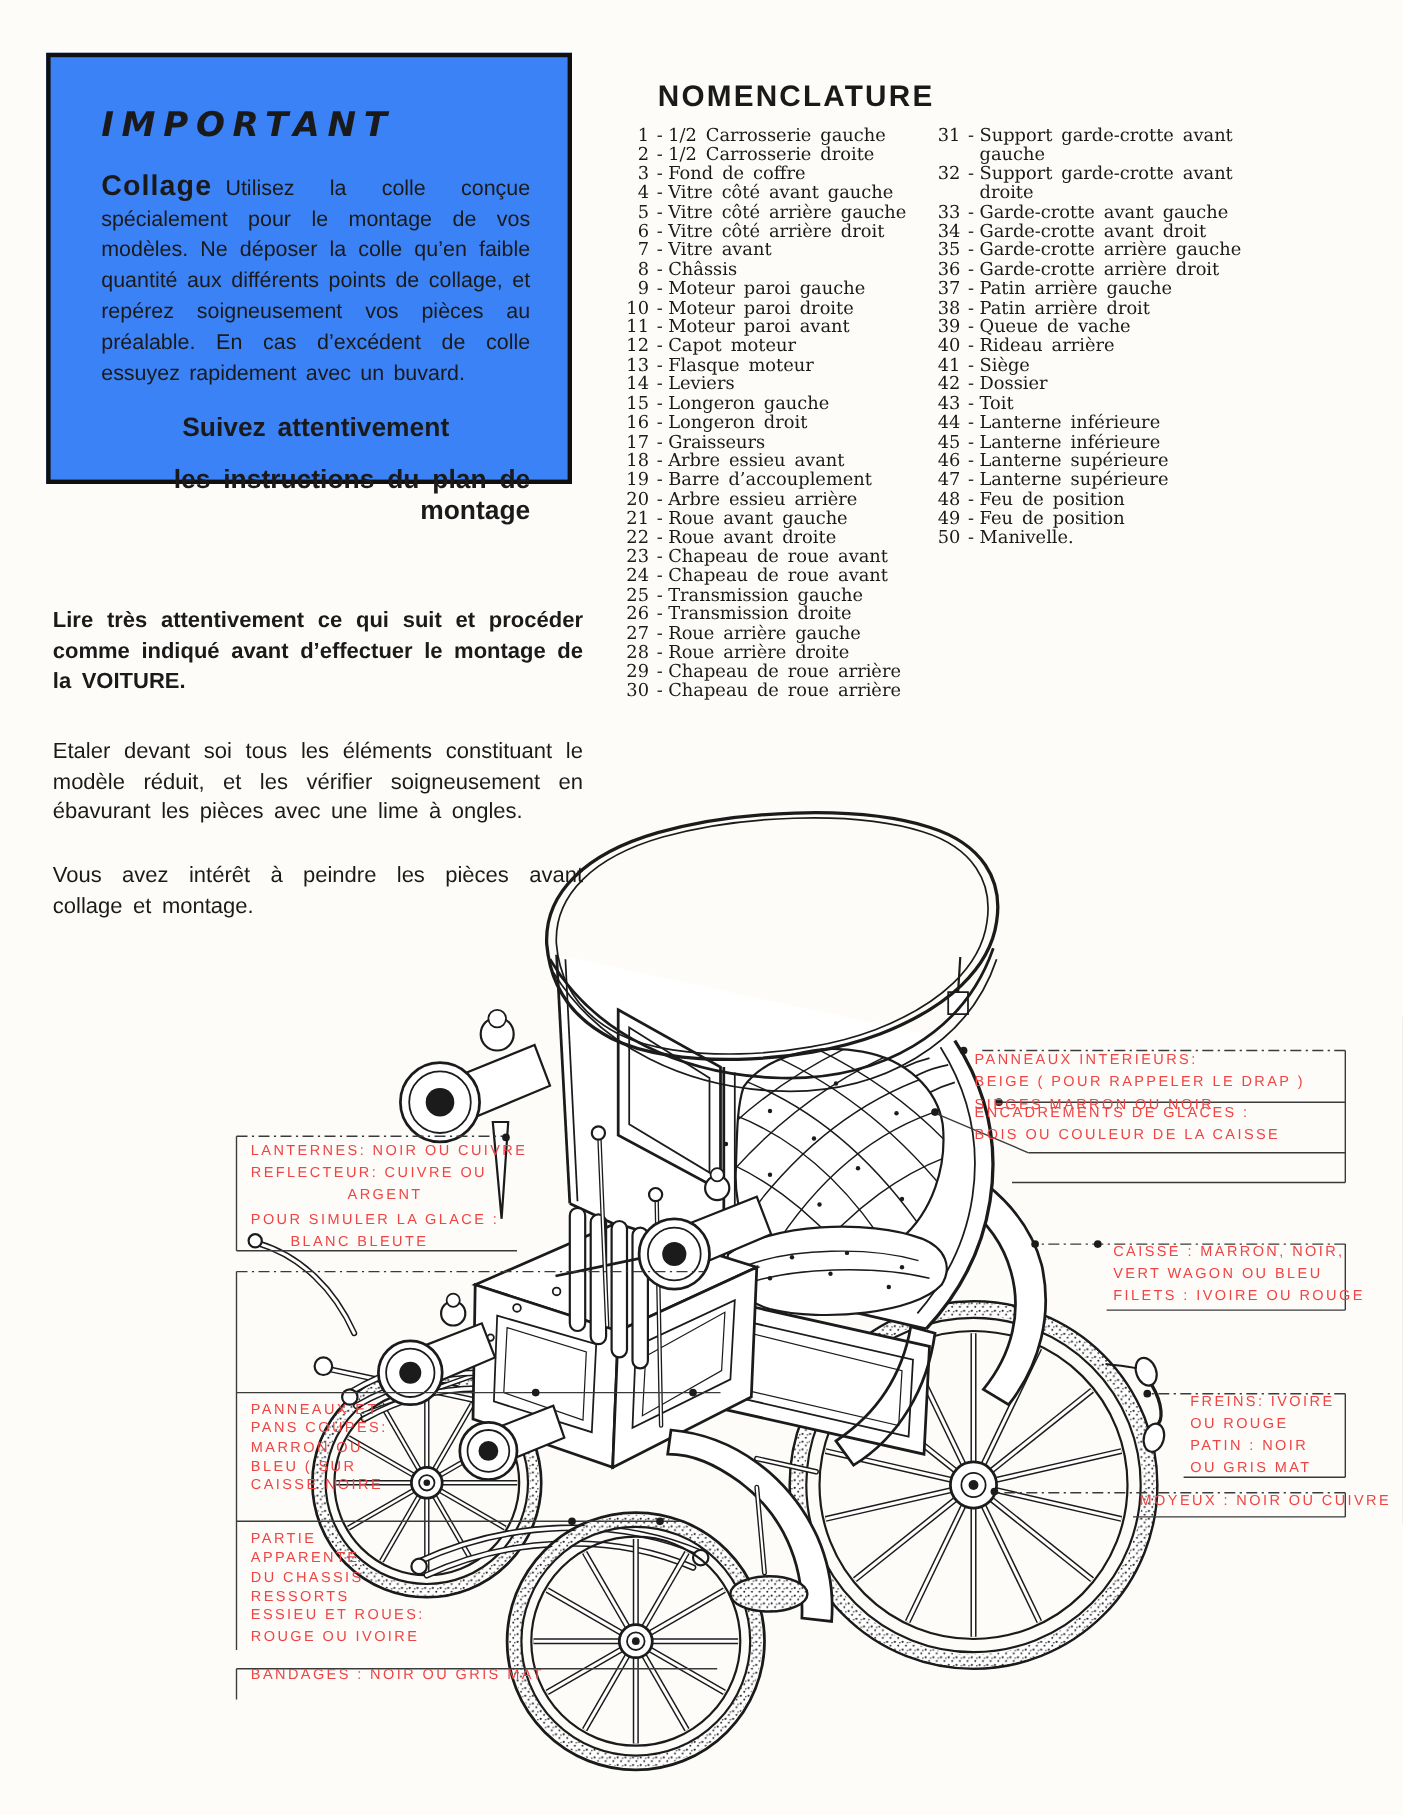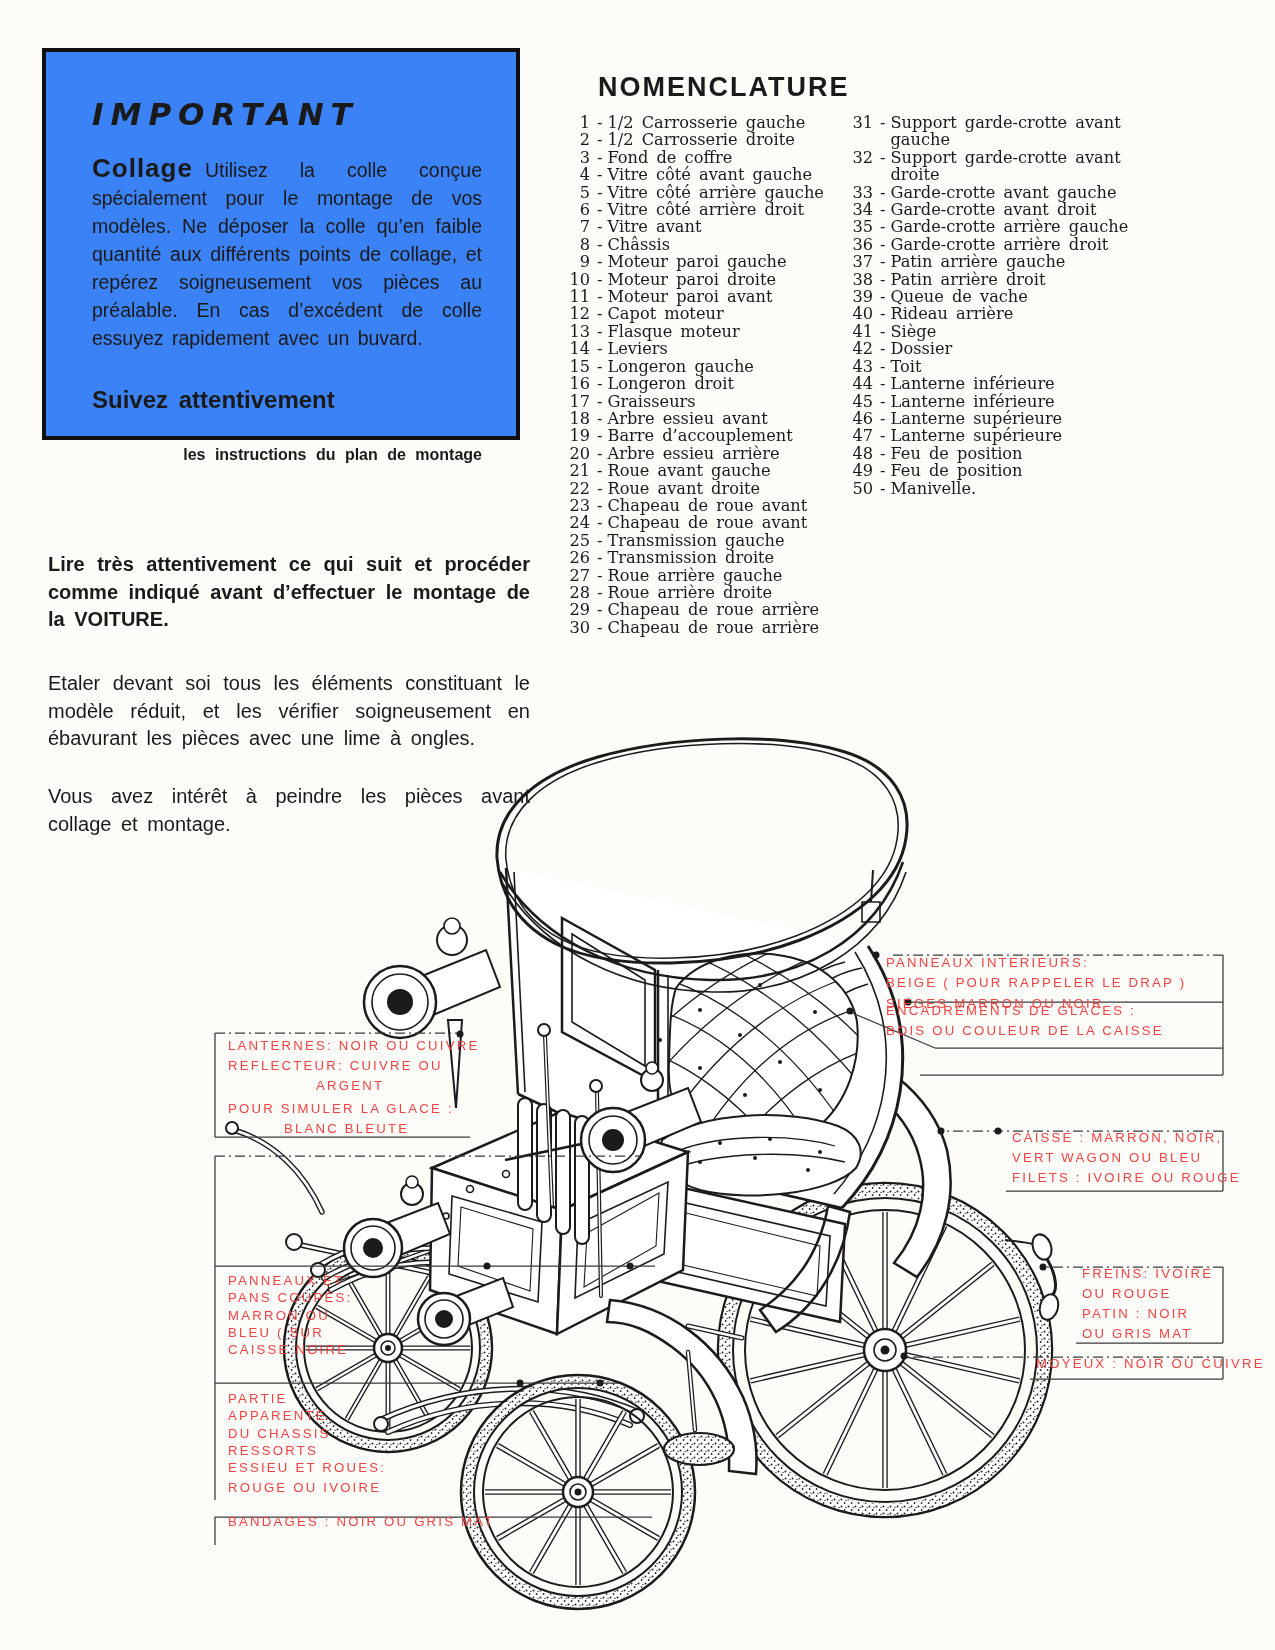--- a/index.html
+++ b/index.html
@@ -7,22 +7,22 @@
         color:#1a1a1a;font-family:"Liberation Sans",sans-serif;}
   .abs{position:absolute;}
   svg.art{position:absolute;left:0;top:0;width:1275px;height:1650px;}
 
   
   #imp{position:absolute;left:42px;top:48px;width:478px;height:392px;border:4px solid #101010;
        box-sizing:border-box;padding:44px 34px 0 46px;background:#3b82f6;}
   #imp-title{font:italic 900 31px "DejaVu Sans",sans-serif;letter-spacing:7px;}
   #imp-body{margin-top:22px;font-size:19.5px;line-height:28px;text-align:justify;word-spacing:3px;}
   #imp-lead{font-weight:700;font-size:26px;letter-spacing:1px;padding-right:12px;}
-  #imp-sub{margin-top:34px;font-size:24px;font-weight:700;word-spacing:4px;}
-  #imp-sub2{margin-top:32px;font-size:16px;font-weight:700;text-align:right;word-spacing:5px;}
+  #imp-sub{margin-top:22px;font-size:24px;font-weight:700;word-spacing:4px;text-align:center;}
+  #imp-sub2{margin-top:20px;font-size:24px;font-weight:700;text-align:right;word-spacing:5px;}
 
   
   #instr-title{left:118px;top:502px;font-size:23px;font-weight:700;letter-spacing:.5px;word-spacing:8px;}
   .ipara{position:absolute;left:48px;width:482px;font-size:20px;line-height:27.5px;
          text-align:justify;word-spacing:4px;}
   #ip1{top:531px;font-weight:bold;} #ip2{top:650px;} #ip3{top:763px;}
 
   
   #nom-title{left:598px;top:72px;font-size:27px;font-weight:600;letter-spacing:2px;}
   .ncol{position:absolute;top:114px;}
@@ -34,21 +34,21 @@
   .nd{margin:0 5px 0 7px;flex:none;}
   .nt{white-space:pre-line;}
 
   
   .co{position:absolute;font-size:13.2px;letter-spacing:2.2px;color:#ef4444;white-space:nowrap;}
   .co .cline{line-height:20px;}
   .lh17 .cline{line-height:17.3px;}
   .lh22 .cline{line-height:22px;}
   #co-lant .cline:nth-child(3){padding-left:88px;}
   #co-lant .cline:nth-child(4){margin-top:3px;}
-  #co-lant .cline:nth-child(5){padding-left:56px;}
+  #co-lant .cline:nth-child(5){padding-left:36px;}
   #co-partie .cline:nth-child(6){margin-top:3px;}
 
   
   .s1{fill:none;stroke:#1b1b1b;stroke-width:1.1;}
   .s12{fill:none;stroke:#1b1b1b;stroke-width:1.3;}
   .s15{fill:none;stroke:#1b1b1b;stroke-width:1.6;}
   .s2{fill:none;stroke:#1b1b1b;stroke-width:2;}
   .s25{fill:none;stroke:#1b1b1b;stroke-width:2.5;}
   .s3{fill:none;stroke:#1b1b1b;stroke-width:3;}
   .w{fill:#fff;stroke:#1b1b1b;stroke-width:2;}

